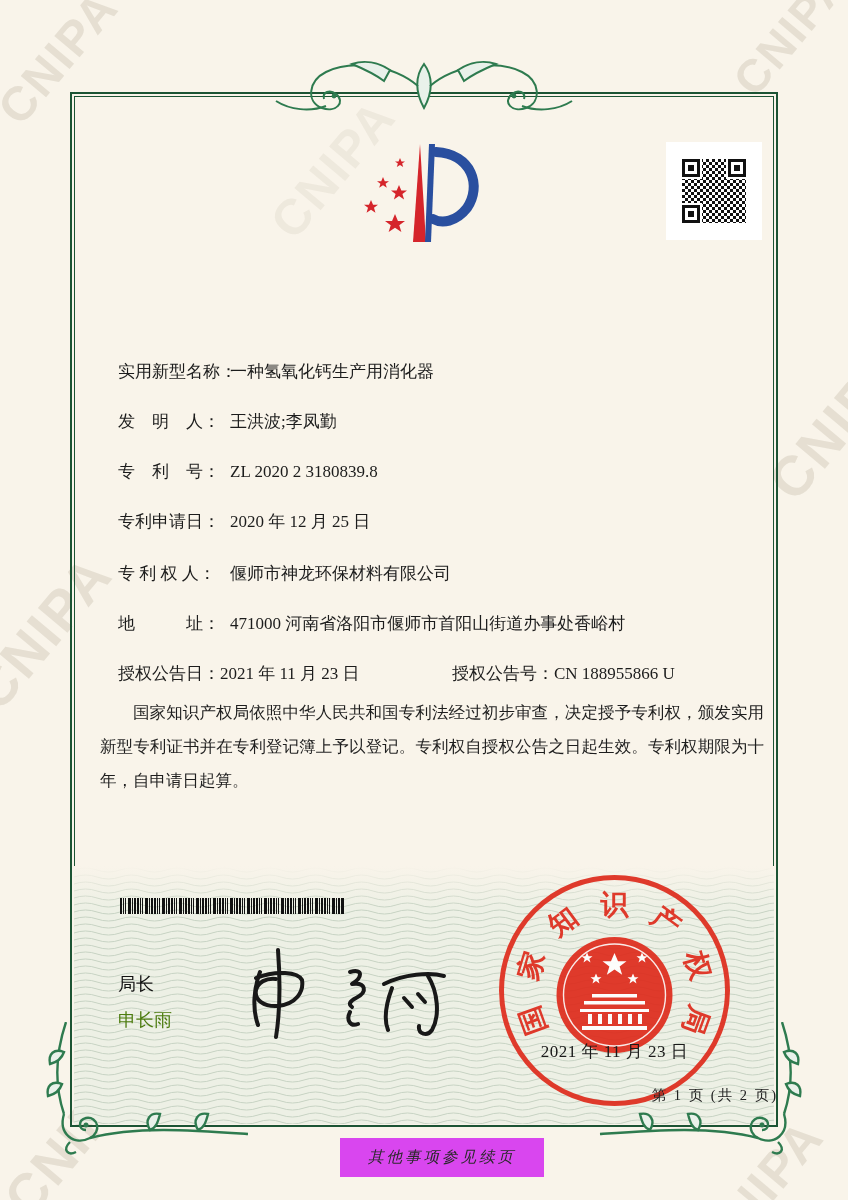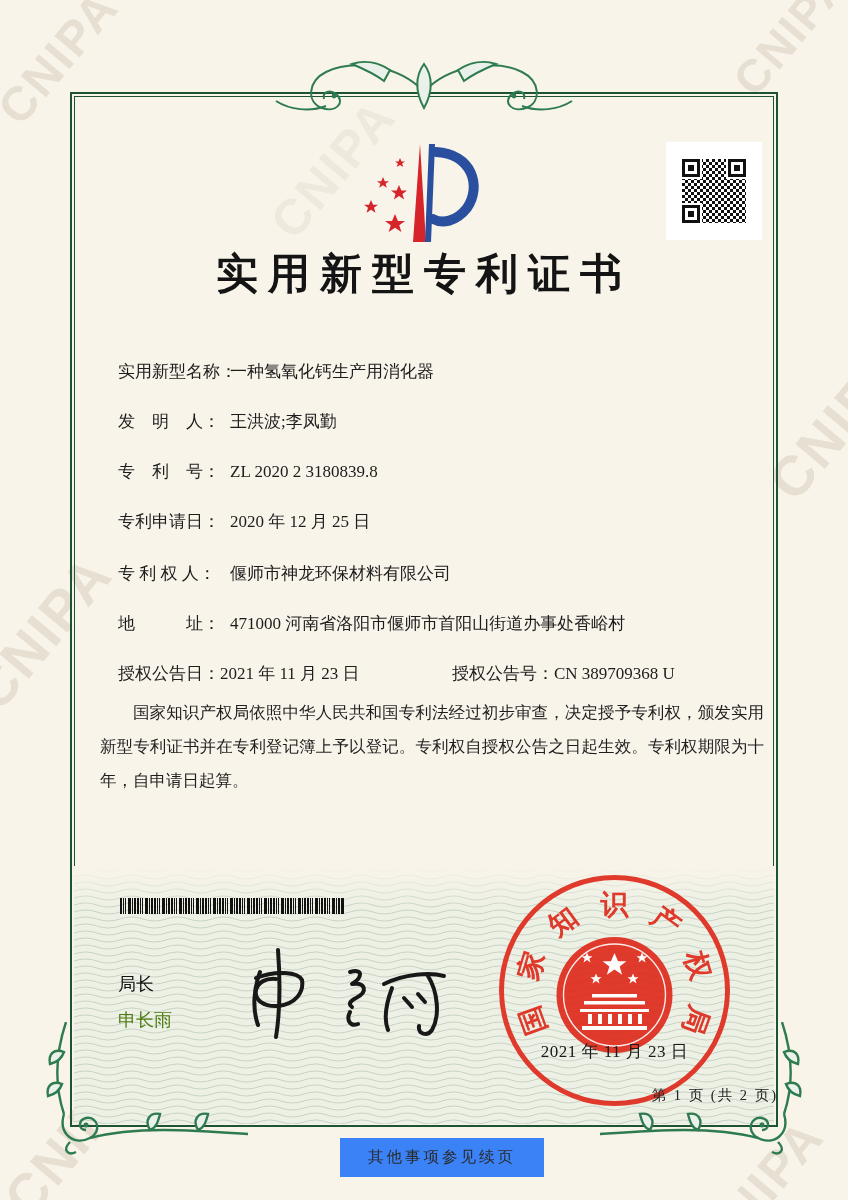--- a/index.html
+++ b/index.html
@@ -47,21 +47,21 @@
   .sig { position:absolute; left:232px; top:932px; z-index:4; }
 
   .seal { position:absolute; left:492px; top:868px; z-index:3; }
   .seal-date { position:absolute; left:512px; top:1040px; width:205px; text-align:center;
                font-size:17px; color:#1a1a1a; letter-spacing:0.5px; z-index:5; }
 
   .pageno { position:absolute; left:70px; right:70px; top:1086px; text-align:right; font-size:14.5px;
             color:#222; letter-spacing:2px; z-index:4; }
 
   .note { position:absolute; left:50%; top:1138px; transform:translateX(calc(-50% + 18px));
-          background:#3b82f6; padding:9px 28px; font-size:15.5px; letter-spacing:3px; color:#2a2a2a; z-index:4; }
+          background:#d946ef; padding:9px 28px; font-size:15.5px; letter-spacing:3px; color:#2a2a2a; z-index:4;font-style:italic; }
 </style>
 </head>
 <body>
 
 <div class="page">
 
   <span class="wm" style="left:-20px; top:30px; font-size:48px;">CNIPA</span>
   <span class="wm" style="left:716px; top:4px; font-size:46px;">CNIPA</span>
   <span class="wm" style="left:252px; top:140px; font-size:50px; opacity:.55;">CNIPA</span>
   <span class="wm" style="left:748px; top:390px; font-size:56px;">CNIPA</span>
@@ -175,21 +175,20 @@
       </g>
       <g>
         <rect x="0" y="44" width="20" height="20" fill="#fff"></rect>
         <rect x="0" y="46" width="18" height="18" fill="#111"></rect>
         <rect x="3" y="49" width="12" height="12" fill="#fff"></rect>
         <rect x="6" y="52" width="6" height="6" fill="#111"></rect>
       </g>
     </svg>
   </div>
 
-  <div class="title">实用新型专利证书</div>
 
   <div class="fields">
     <div class="frow r1">
       <span class="flabel">实用新型名称：</span><span>一种氢氧化钙生产用消化器</span>
     </div>
     <div class="frow r2">
       <span class="flabel">发　明　人：</span><span>王洪波;李凤勤</span>
     </div>
     <div class="frow r3">
       <span class="flabel">专　利　号：</span><span>ZL 2020 2 3180839.8</span>
@@ -199,21 +198,21 @@
     </div>
     <div class="frow r5">
       <span class="flabel">专 利 权 人：</span><span>偃师市神龙环保材料有限公司</span>
     </div>
     <div class="frow r6">
       <span class="flabel">地　　　址：</span><span>471000 河南省洛阳市偃师市首阳山街道办事处香峪村</span>
     </div>
     <div class="frow r7">
       <span>授权公告日：</span><span>2021 年 11 月 23 日</span>
       <span class="grant-right">
-        <span>授权公告号：</span><span>CN 389709368 U</span>
+        <span>授权公告号：</span><span>CN 188955866 U</span>
       </span>
     </div>
   </div>
 
   <div class="paras">
     <p>国家知识产权局依照中华人民共和国专利法经过初步审查，决定授予专利权，颁发实用新型专利证书并在专利登记簿上予以登记。专利权自授权公告之日起生效。专利权期限为十年，自申请日起算。</p>
   </div>
 
   <svg class="barcode" width="224" height="16">
     <defs>

